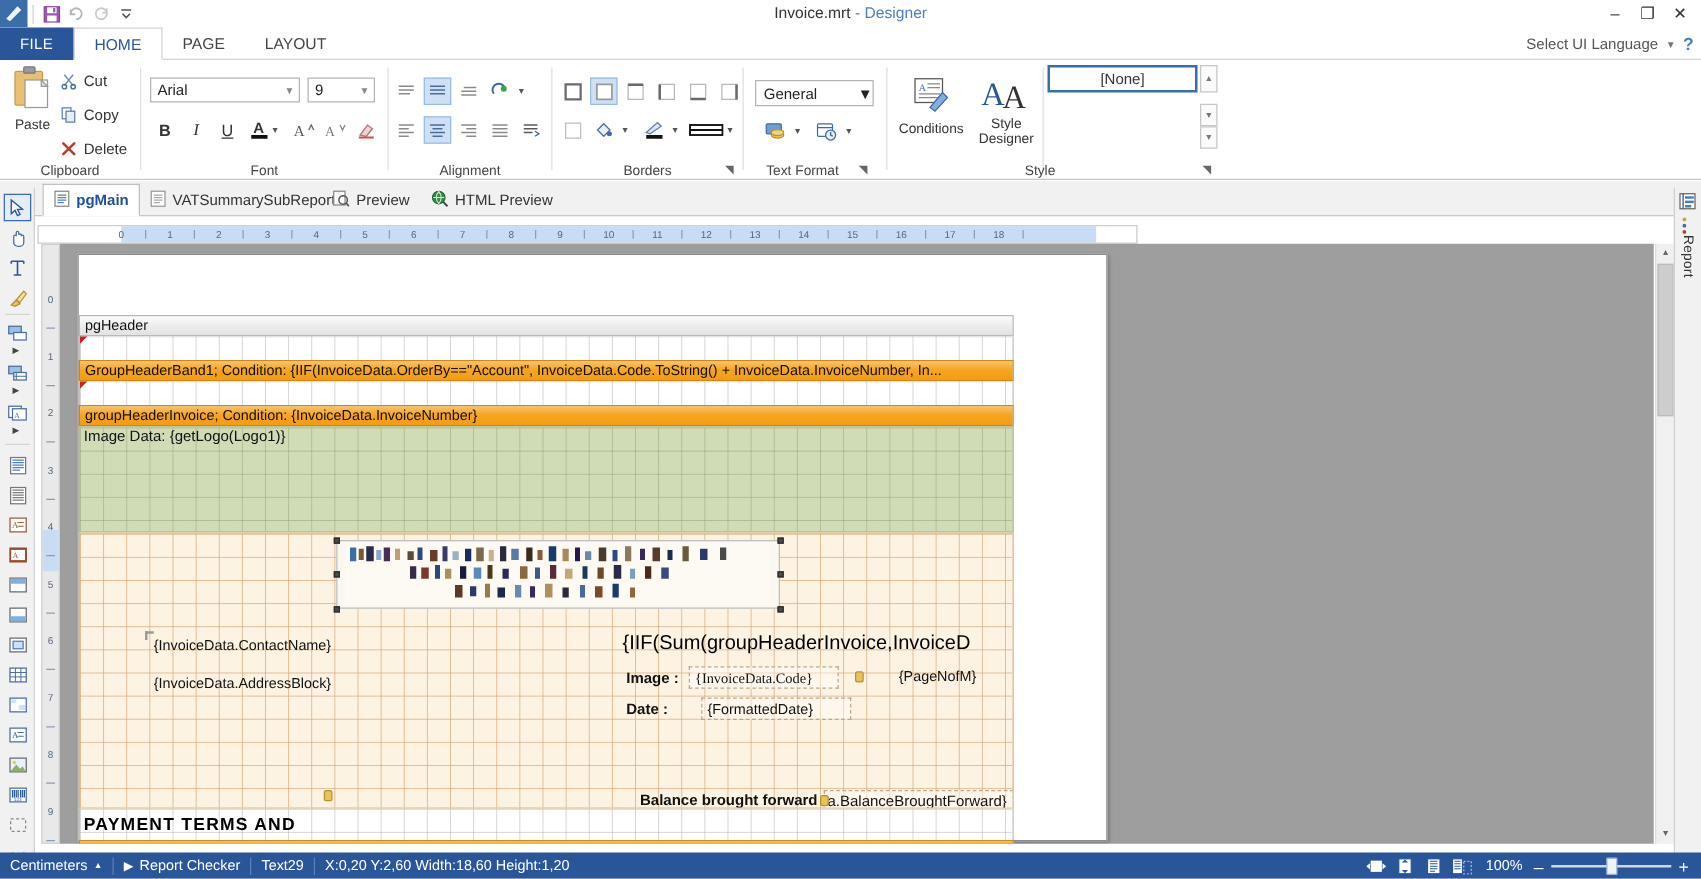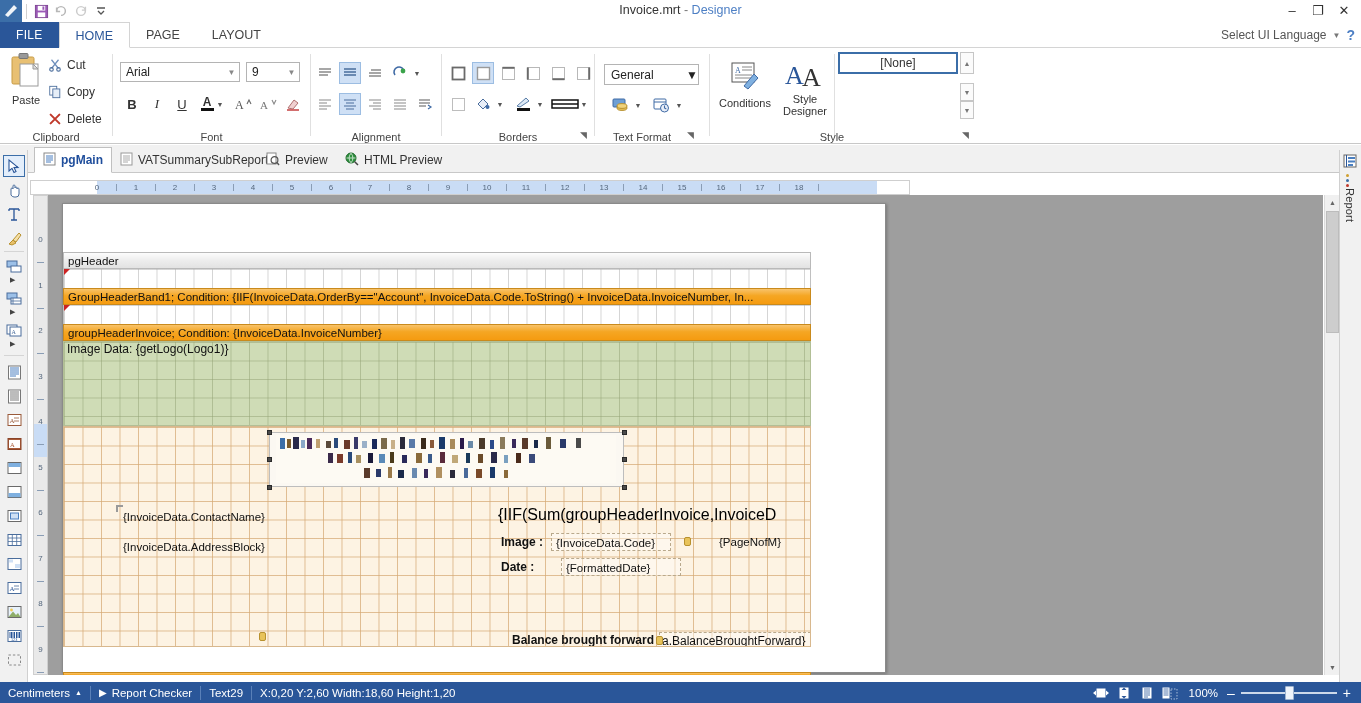--- a/index.html
+++ b/index.html
@@ -973,33 +973,36 @@
         <div class="handle" style="left:558px;top:58px;"></div>
 
         <div class="comp" style="left:55px;top:80px;width:330px;height:20px;line-height:20px;padding-left:4px;">{InvoiceData.ContactName}</div>
         <div class="corner" style="left:52px;top:78px;"></div>
 
         <div class="comp" style="left:55px;top:110px;width:330px;height:20px;line-height:20px;padding-left:4px;">{InvoiceData.AddressBlock}</div>
 
         <div class="comp" style="left:430px;top:75px;width:320px;height:26px;line-height:26px;padding-left:4px;font-size:16px;font-weight:normal;color:#000;">{IIF(Sum(groupHeaderInvoice,InvoiceD</div>
 
         <div class="comp" style="left:434px;top:106px;width:58px;height:18px;line-height:18px;font-weight:bold;font-size:12px;padding-left:3px;">Image :</div>
-        <div class="comp dashbox" style="left:487px;top:106px;width:120px;height:18px;line-height:18px;padding-left:4px;">{InvoiceData.Code}</div>
+        <div class="comp dashbox" style="left:487px;top:106px;width:120px;height:18px;line-height:18px;padding-left:4px;font-family:Liberation Serif, serif;">{InvoiceData.Code}</div>
         <div class="comp" style="left:655px;top:106px;width:84px;height:18px;line-height:18px;text-align:left;padding-right:4px;">{PageNofM}</div>
         <div style="position:absolute;left:620px;top:110px;width:7px;height:9px;background:#e8c35a;border:1px solid #b8912f;border-radius:2px;"></div>
 
         <div class="comp" style="left:434px;top:131px;width:58px;height:18px;line-height:18px;font-weight:bold;font-size:12px;padding-left:3px;">Date :</div>
         <div class="comp dashbox" style="left:497px;top:131px;width:120px;height:18px;line-height:18px;padding-left:4px;">{FormattedDate}</div>
 
         <div class="comp" style="left:420px;top:205px;width:170px;height:17px;line-height:17px;text-align:right;font-weight:bold;font-size:12px;">Balance brought forward</div>
         <div class="comp dashbox" style="left:595px;top:205px;width:152px;height:17px;line-height:17px;padding-left:2px;font-size:12px;">a.BalanceBroughtForward}</div>
         <div style="position:absolute;left:592px;top:209px;width:7px;height:9px;background:#e8c35a;border:1px solid #b8912f;border-radius:2px;"></div>
         <div style="position:absolute;left:195px;top:205px;width:7px;height:9px;background:#e8c35a;border:1px solid #b8912f;border-radius:2px;"></div>
       </div>
 
+      <div class="band band-grid-white" style="top:443px;left:0;width:748px;height:28px;">
+        <div class="comp" style="left:3px;top:4px;width:300px;font-size:14px;font-weight:bold;color:#000;letter-spacing:1px;">PAYMENT    TERMS    AND</div>
+      </div>
       <div class="band band-orange" style="top:468px;width:748px;height:6px;overflow:hidden;line-height:17px;">groupHeaderPupil; Condition: {Switch(</div>
     </div>
   </div>
 
   <div class="vscroll">
     <div class="arrow" style="top:1px;">▲</div>
     <div class="thumb" style="top:16px;height:122px;"></div>
     <div class="arrow" style="bottom:1px;">▼</div>
   </div>
 

